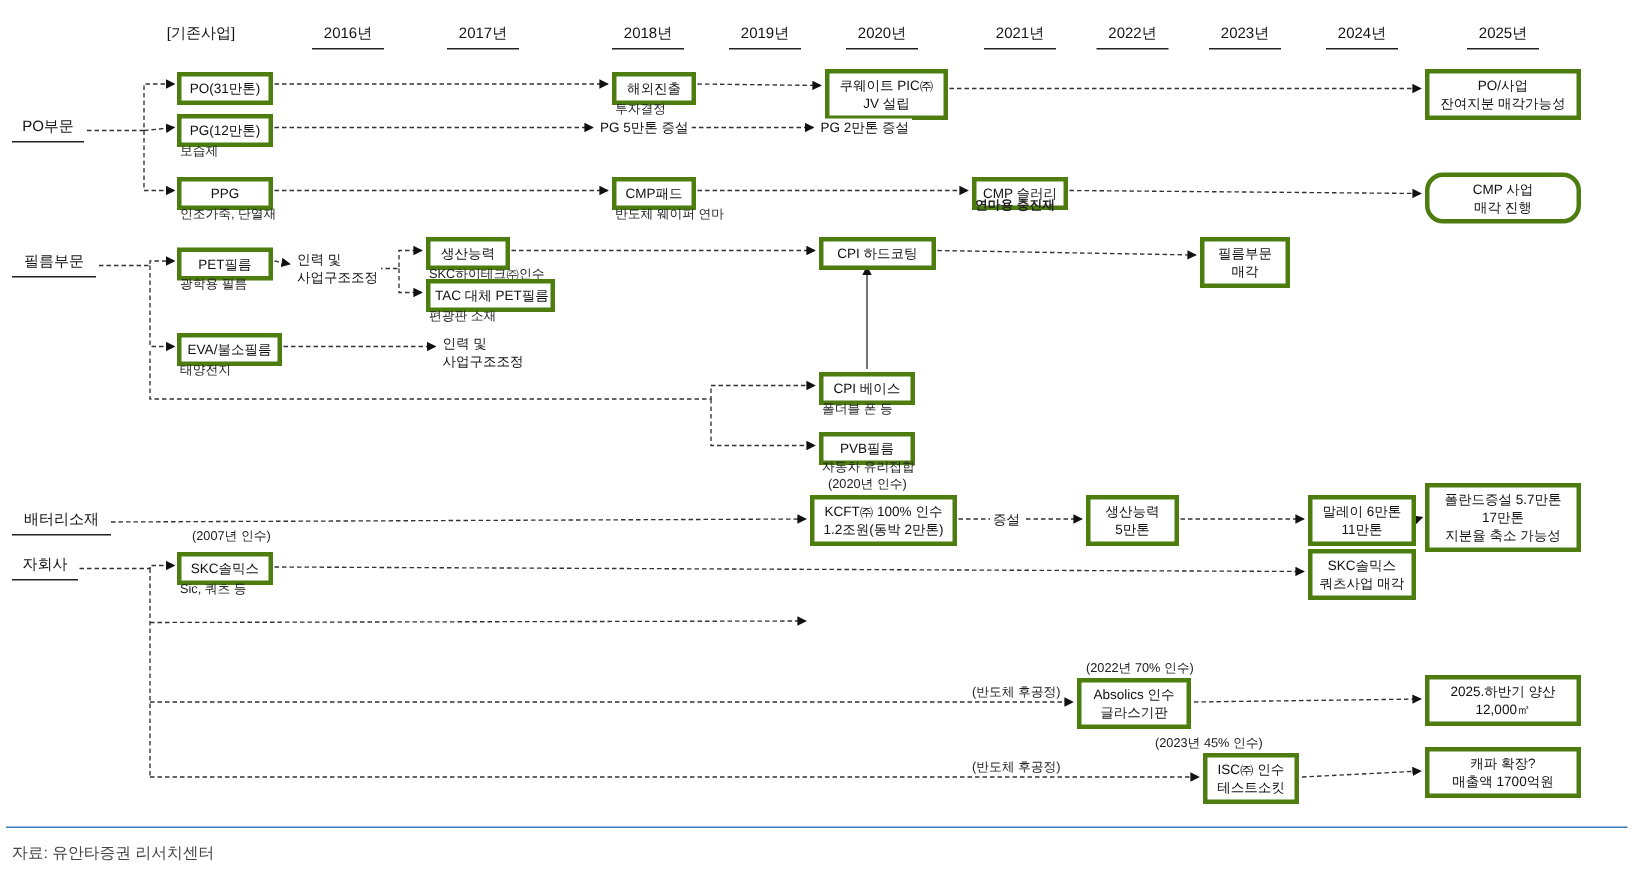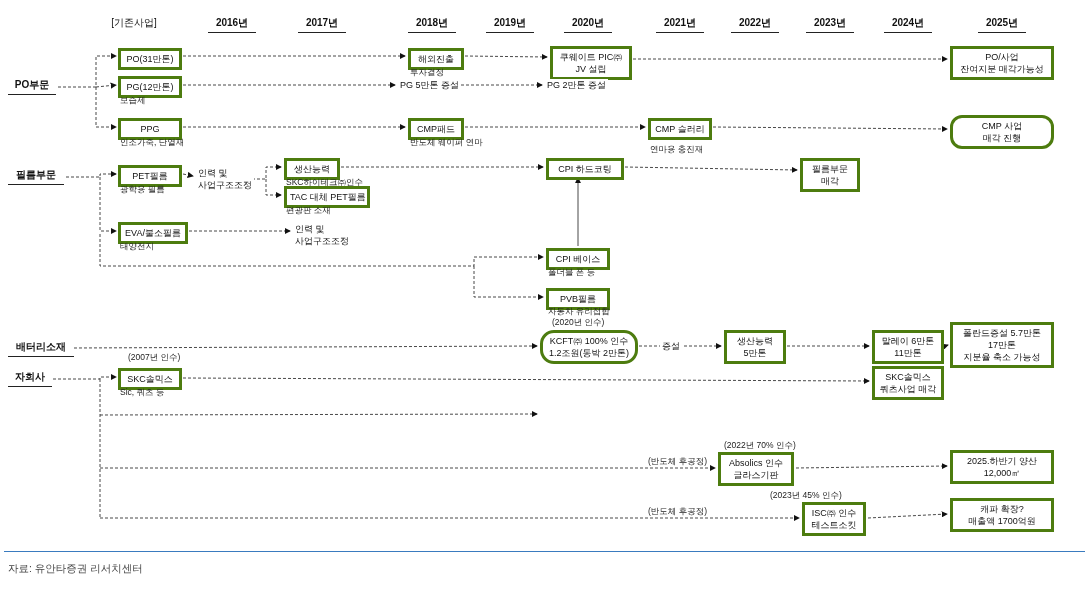--- a/index.html
+++ b/index.html
@@ -6,21 +6,21 @@
   html,body { background:#ffffff; }
   body { font-family:"Liberation Sans","DejaVu Sans",sans-serif; }
   #page { position:relative; width:1089px; height:590px; background:#fff; overflow:hidden; }
   #edge-layer { position:absolute; left:0; top:0; z-index:1; }
   #node-layer { position:absolute; left:0; top:0; width:100%; height:100%; z-index:2; pointer-events:none; }
   .node { position:absolute; font-size:9px; color:#111; text-align:center; line-height:1.35; white-space:nowrap; }
   .node.box { border:3px solid #4d7c0f; background:#fff; padding:2px 3px; }
   .node.left { text-align:left; }
   .node.small { font-size:8.5px; color:#222; }
   .node.head { font-size:10px; color:#111;text-align:center; }
-  .node.ul { border-bottom:1px solid #222; padding-bottom:2px;font-weight:bold; }
+  .node.ul { border-bottom:1px solid #222; padding-bottom:2px; }
   .node.bg { background:#fff; padding:0 2px; }
   #footer-rule { position:absolute; left:4px; top:551px; width:1081px; border-top:1.2px solid #3a7bbf; z-index:2; }
   #source-note { position:absolute; left:8px; top:562px; font-size:10.5px; color:#444; z-index:2; }
 </style>
 </head>
 <body>
 
 <div id="page">
   <svg id="edge-layer" width="1089" height="590">
       <defs>
@@ -146,21 +146,21 @@
       </div>
       <div class="node box" style="left: 408px; top: 118px; width: 56px;">
         <div>CMP패드</div>
       </div>
       <div class="node left small" style="left: 410px; top: 137px;">
         <div>반도체 웨이퍼 연마</div>
       </div>
       <div class="node box" style="left: 648px; top: 118px; width: 64px;">
         <div>CMP 슬러리</div>
       </div>
-      <div class="node left small" style="left: 650px; top: 144px;">
+      <div class="node left small" style="left: 650px; top: 131px; font-weight: bold;">
         <div>연마용 충진재</div>
       </div>
       <div class="node box" style="left: 950px; top: 115px; width: 104px; border-radius: 12px;">
         <div>CMP 사업</div>
         <div>매각 진행</div>
       </div>
       <div class="node box" style="left: 118px; top: 165px; width: 64px;">
         <div>PET필름</div>
       </div>
       <div class="node left small" style="left: 120px; top: 184px;">
@@ -207,21 +207,21 @@
       </div>
       <div class="node box" style="left: 546px; top: 288px; width: 64px;">
         <div>PVB필름</div>
       </div>
       <div class="node left small" style="left: 548px; top: 306px;">
         <div>자동차 유리접합</div>
       </div>
       <div class="node left small" style="left: 552px; top: 317px;">
         <div>(2020년 인수)</div>
       </div>
-      <div class="node box" style="left: 540px; top: 330px; width: 98px; border-radius: 14px;">
+      <div class="node box" style="left: 540px; top: 330px; width: 98px;">
         <div>KCFT㈜ 100% 인수</div>
         <div>1.2조원(동박 2만톤)</div>
       </div>
       <div class="node left bg" style="left: 660px; top: 340px;">
         <div>증설</div>
       </div>
       <div class="node box" style="left: 724px; top: 330px; width: 62px;">
         <div>생산능력</div>
         <div>5만톤</div>
       </div>

